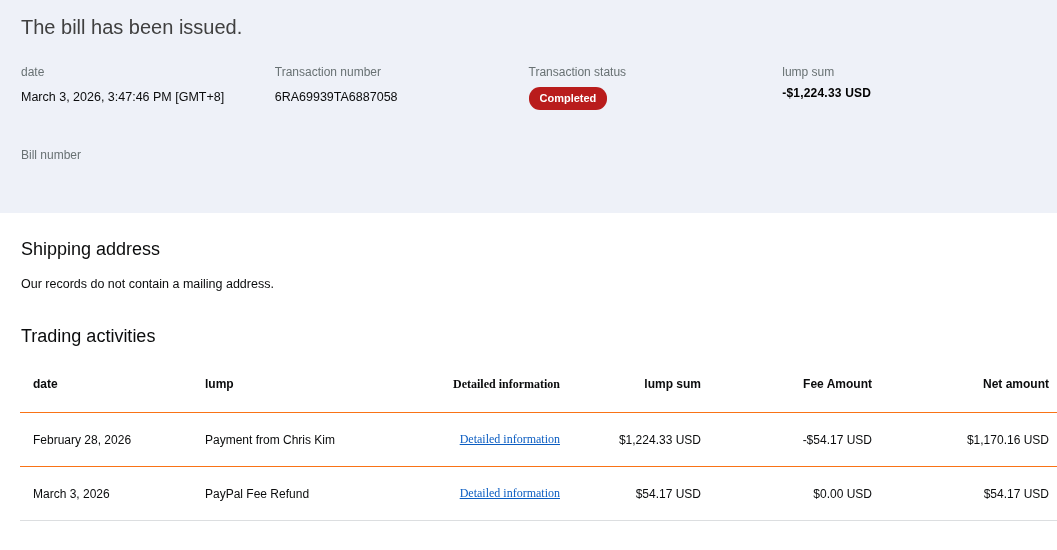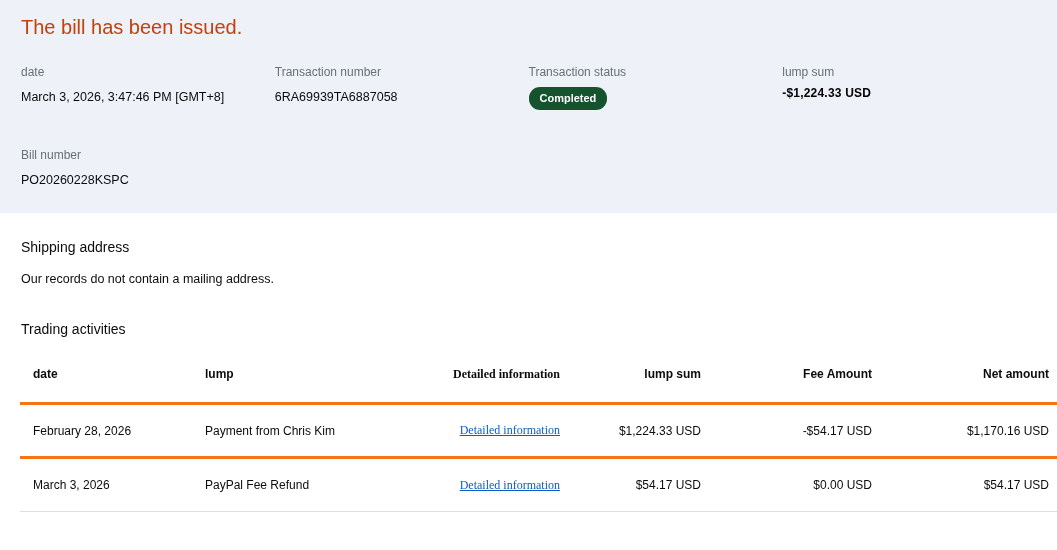--- a/index.html
+++ b/index.html
@@ -13,59 +13,59 @@
 
   
   .hero {
     background:#eef1f8;
     height:213px;
     padding:16px 21px 0 21px;
   }
   .hero h1 {
     font-size:20px;
     font-weight:400;
-    color:#c2410c;
+    color:#404040;
   }
   .hero-grid {
     margin-top:26px;
     display:grid;
     grid-template-columns:repeat(4,1fr);
     row-gap:38px;
   }
   .field-label {
     font-size:12px;
     color:#687173;
   }
   .field-value {
     margin-top:11px;
     font-size:12.5px;
     color:#0b0c0d;
   }
   .badge {
     display:inline-block;
     margin-top:8px;
-    background:#14532d;
+    background:#b91c1c;
     color:#ffffff;
     font-size:11px;
     font-weight:700;
     line-height:1;
     padding:6px 11px;
     border-radius:11px;
   }
   .lump-big {
     margin-top:7px;
     font-size:12px;
     font-weight:700;
     color:#000000;
     letter-spacing:0.2px;
   }
 
   
   .section-heading {
-    font-size:14px;
+    font-size:18px;
     font-weight:400;
     color:#0b0c0d;
   }
   .shipping {
     margin-top:26px;
     padding:0 21px;
   }
   .shipping p {
     margin-top:17px;
     font-size:12.5px;
@@ -89,21 +89,21 @@
     font-weight:700;
     color:#0b0c0d;
     padding:0 0 20px 0;
     vertical-align:top;
   }
   td {
     font-size:12px;
     color:#0b0c0d;
     height:54px;
     vertical-align:middle;
-    border-top:3px solid #f97316;
+    border-top:1px solid #f97316;
   }
   tbody tr:last-child td { border-bottom:1px solid #dcdee0; }
 
   .col-date      { width:185px; text-align:left;  padding-left:13px; }
   .col-type      { width:190px; text-align:left; }
   .col-detail    { width:165px; text-align:right;font-family:Liberation Serif, serif; }
   .col-lump      { width:146px; text-align:right; padding-right:5px; }
   .col-fee       { width:171px; text-align:right; padding-right:5px; }
   .col-net       { text-align:right; padding-right:8px; }
 
@@ -132,21 +132,20 @@
     <div class="field">
       <div class="field-label">Transaction status</div>
       <span class="badge">Completed</span>
     </div>
     <div class="field">
       <div class="field-label">lump sum</div>
       <div class="lump-big">-$1,224.33 USD</div>
     </div>
     <div class="field">
       <div class="field-label">Bill number</div>
-      <div class="field-value">PO20260228KSPC</div>
     </div>
   </div>
 </section>
 
 <section class="shipping">
   <h2 class="section-heading">Shipping address</h2>
   <p>Our records do not contain a mailing address.</p>
 </section>
 
 <section class="activities">

